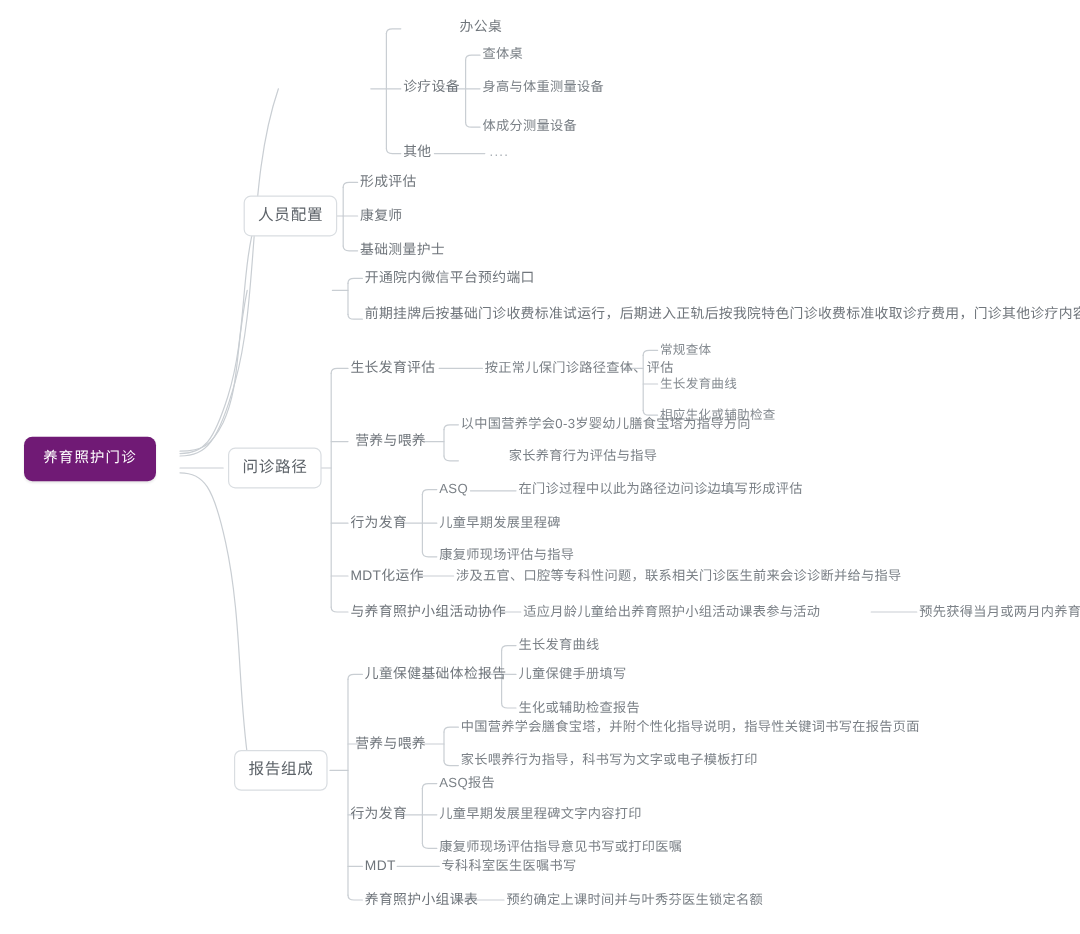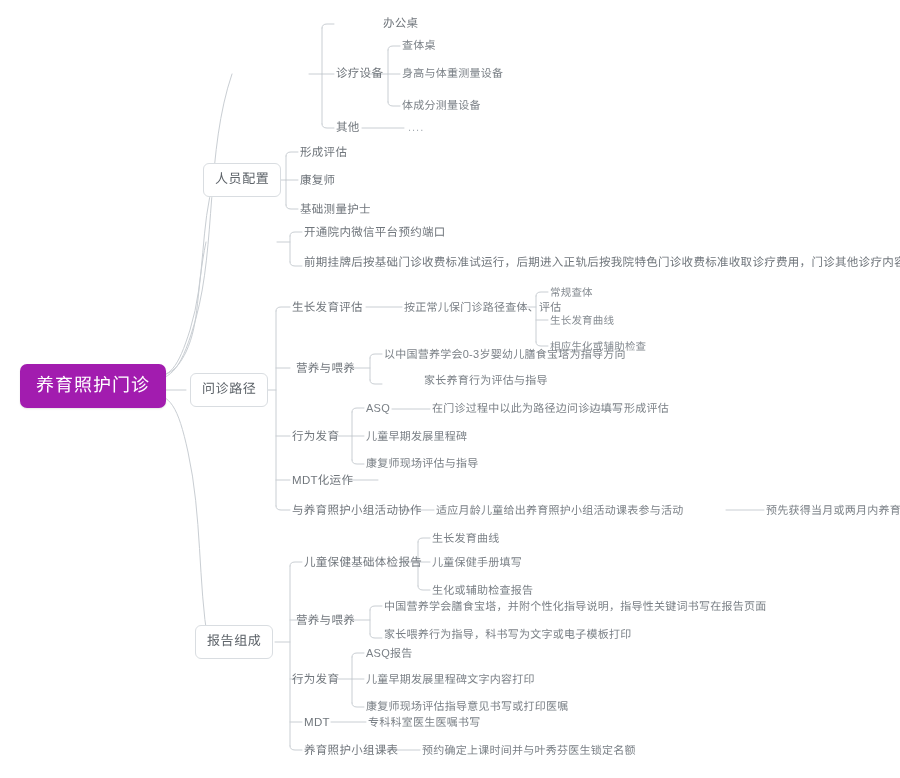--- a/index.html
+++ b/index.html
@@ -32,24 +32,24 @@
   }
 
   .node {
     position: absolute;
     white-space: nowrap;
     line-height: 1.15;
   }
 
   
   .node-root {
-    background: #a21caf;
+    background: #701a75;
     color: #ffffff;
     border-radius: 7px;
-    font-size: 18px;
+    font-size: 12px;
     letter-spacing: 1px;
     padding: 11px 16px 12px 16px;
     box-shadow: 0 1px 2px rgba(0,0,0,0.10);
   }
 
   
   .node-l1 {
     background: #ffffff;
     border: 1px solid #d9dde1;
     border-radius: 6px;
@@ -226,20 +226,21 @@
   <div class="node node-l3" style="left:384px; top:374px;margin-left:40px;">家长养育行为评估与指导</div>
 
   <div class="node node-l2" style="left:292px; top:430px;">行为发育</div>
   <div class="node node-l3" style="left:366px; top:402px;">ASQ</div>
   <div class="node node-l3" style="left:432px; top:402px;">在门诊过程中以此为路径边问诊边填写</div>
   <div class="node node-l3" style="left:624px; top:402px;">形成评估</div>
   <div class="node node-l3" style="left:366px; top:430px;">儿童早期发展里程碑</div>
   <div class="node node-l3" style="left:366px; top:457px;">康复师现场评估与指导</div>
 
   <div class="node node-l2" style="left:292px; top:474px;">MDT化运作</div>
+  <div class="node node-l3" style="left:380px; top:474px;">涉及五官、口腔等专科性问题，联系相关门诊医生前来会诊诊断并给与指导</div>
 
   <div class="node node-l2" style="left:292px; top:504px;">与养育照护小组活动协作</div>
   <div class="node node-l3" style="left:436px; top:504px;">适应月龄儿童给出养育照护小组活动课表参与活动</div>
   <div class="node node-l3" style="left:766px; top:504px;">预先获得当月或两月内养育招呼小组活动课表</div>
 
   <div class="node node-l1" style="left:195px; top:625px;">报告组成</div>
 
   <div class="node node-l2" style="left:304px; top:556px;">儿童保健基础体检报告</div>
   <div class="node node-l3" style="left:432px; top:532px;">生长发育曲线</div>
   <div class="node node-l3" style="left:432px; top:556px;">儿童保健手册填写</div>

